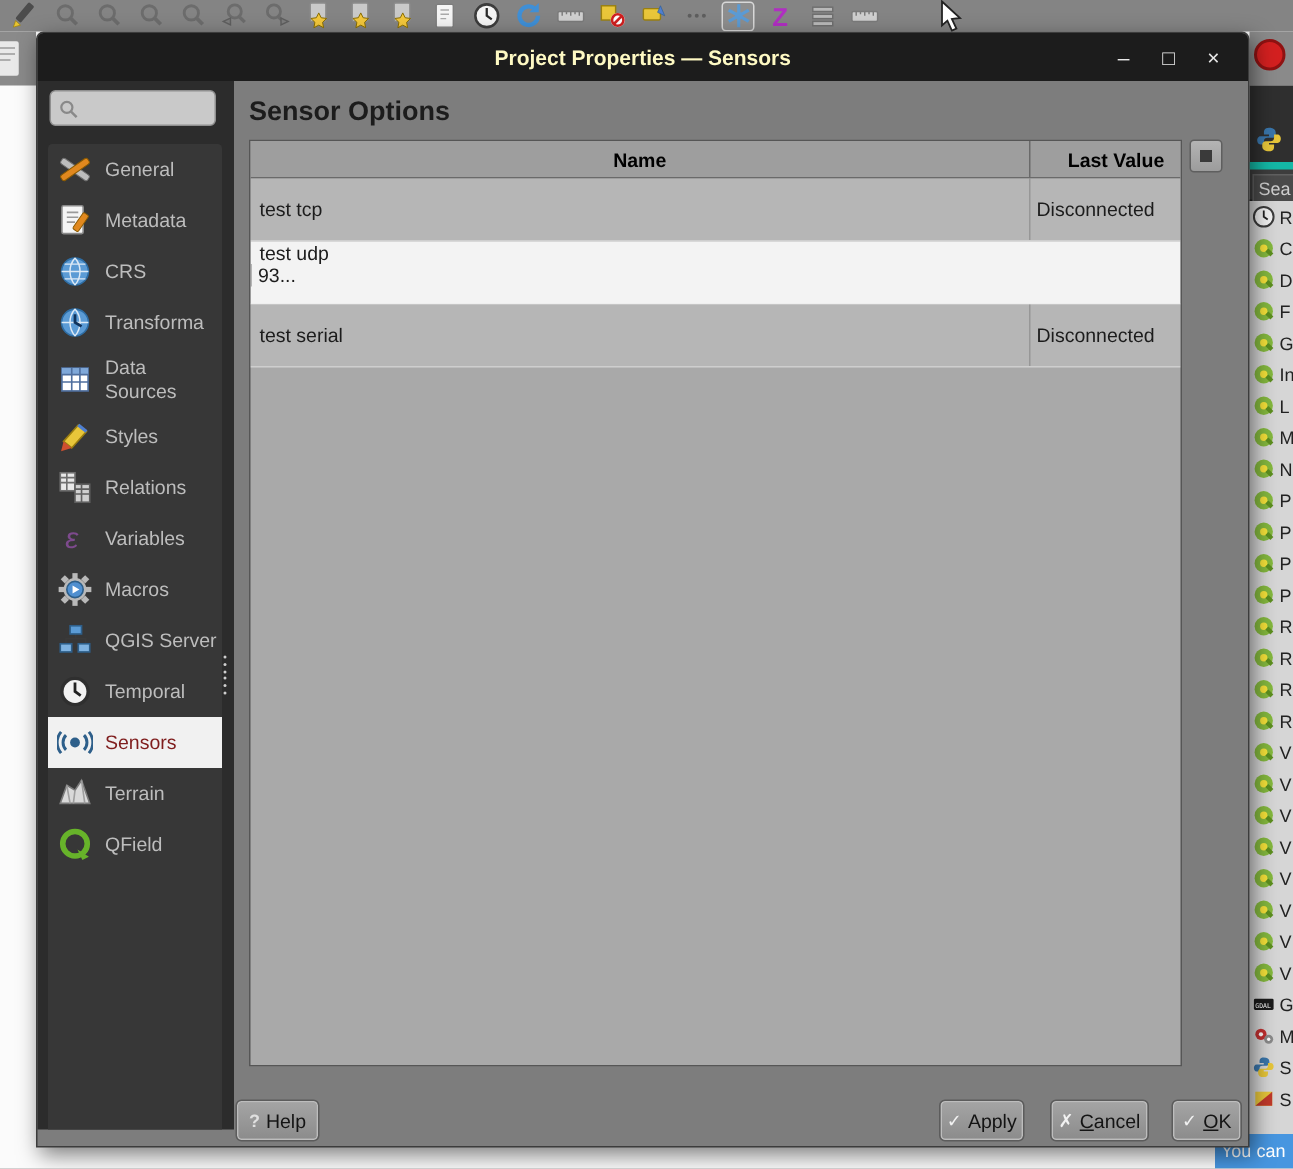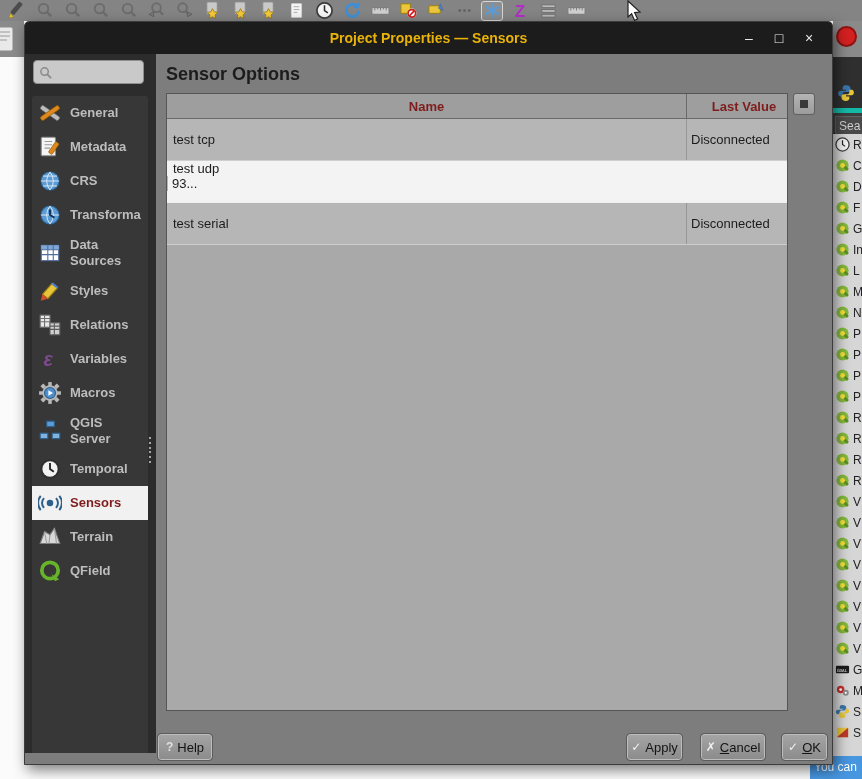--- a/index.html
+++ b/index.html
@@ -35,28 +35,28 @@
 
   .hint-bar { position:absolute; left:810px; top:756px; width:52px; height:23px; background:#4796e0;
     color:#fff; font-size:12px; padding:4px 0 0 4px; z-index:2; overflow:hidden; white-space:nowrap; }
 
   
   .dialog { position:absolute; left:24px; top:21px; width:809px; height:744px; z-index:10;
     background:#7d7d7d; border:1px solid #3c3c3c; border-radius:5px 5px 0 0;
     box-shadow:3px 5px 14px rgba(0,0,0,.5); }
   .titlebar { position:absolute; left:0; top:0; width:100%; height:32px; background:#1c1c1c;
     border-radius:4px 4px 0 0; }
-  .title { position:absolute; left:0; right:0; top:8px; text-align:center; color:#eab308;
+  .title { position:absolute; left:0; right:0; top:8px; text-align:center; color:#fef9c3;
     font-size:14px; font-weight:bold; }
   .winbtns { position:absolute; right:8px; top:0; height:32px; display:flex; align-items:center; }
   .winbtn { width:30px; height:24px; display:flex; align-items:center; justify-content:center;
     color:#e8e8e8; font-size:14px; }
 
   
-  .sidebar { position:absolute; left:0; top:32px; width:133px; bottom:11px; background:#2c2c2c;font-weight:bold; }
+  .sidebar { position:absolute; left:0; top:32px; width:133px; bottom:11px; background:#2c2c2c; }
   .side-search { position:absolute; left:8px; top:6px; width:111px; height:24px; background:#c9c9c9;
     border:1px solid #8f8f8f; border-radius:4px; display:flex; align-items:center; padding-left:5px; }
   .side-search svg { width:13px; height:13px; opacity:.55; }
   .side-list { position:absolute; left:7px; top:42px; width:116px; bottom:0; background:#373737;
     border-radius:3px 3px 0 0; overflow:hidden; }
   .side-item { display:flex; align-items:center; padding:5px 0 5px 6px; min-height:34px;
     color:#bdbdbd; font-size:13px; line-height:16px; cursor:default; }
   .side-item.selected { background:#f1f1f1; color:#7f1d1d; }
   .side-item .icon { width:24px; height:24px; margin-right:8px; flex:0 0 auto; }
   .side-item .icon svg { width:24px; height:24px; }
@@ -66,21 +66,21 @@
     display:flex; flex-direction:column; align-items:center; justify-content:space-between; }
   .splitter i { width:2px; height:2px; background:#cfcfcf; border-radius:50%; }
 
   
   .content { position:absolute; left:131px; top:32px; right:0; bottom:0; background:#7d7d7d; }
   .heading { position:absolute; left:10px; top:10px; font-size:18px; font-weight:bold; color:#1c1c1c; }
 
   .tbl { position:absolute; left:10px; top:39px; width:622px; height:618px;
     background:#a9a9a9; border:1px solid #565656; overflow:hidden; }
   .tbl-header { display:flex; height:25px; background:#9e9e9e; border-bottom:1px solid #6a6a6a; }
-  .th { font-size:13px; font-weight:bold; color:#7f1d1d; display:flex; align-items:center;
+  .th { font-size:13px; font-weight:bold; color:#000000; display:flex; align-items:center;
     justify-content:center; }
   .th.name { width:519px; }
   .th.value { width:101px; border-left:1px solid #6a6a6a;padding-left:14px; }
   .trow { display:flex; height:42px; border-bottom:1px solid rgba(235,235,235,.45); }
   .trow.odd  { background:#b6b6b6; }
   .trow.even { background:#f3f3f3;flex-direction:column; }
   .td { font-size:13px; color:#1c1c1c; display:flex; align-items:center; overflow:hidden; }
   .td.name { width:519px; padding-left:6px; }
   .td.value { width:101px; padding-left:4px; border-left:1px solid rgba(120,120,120,.5); }
 

